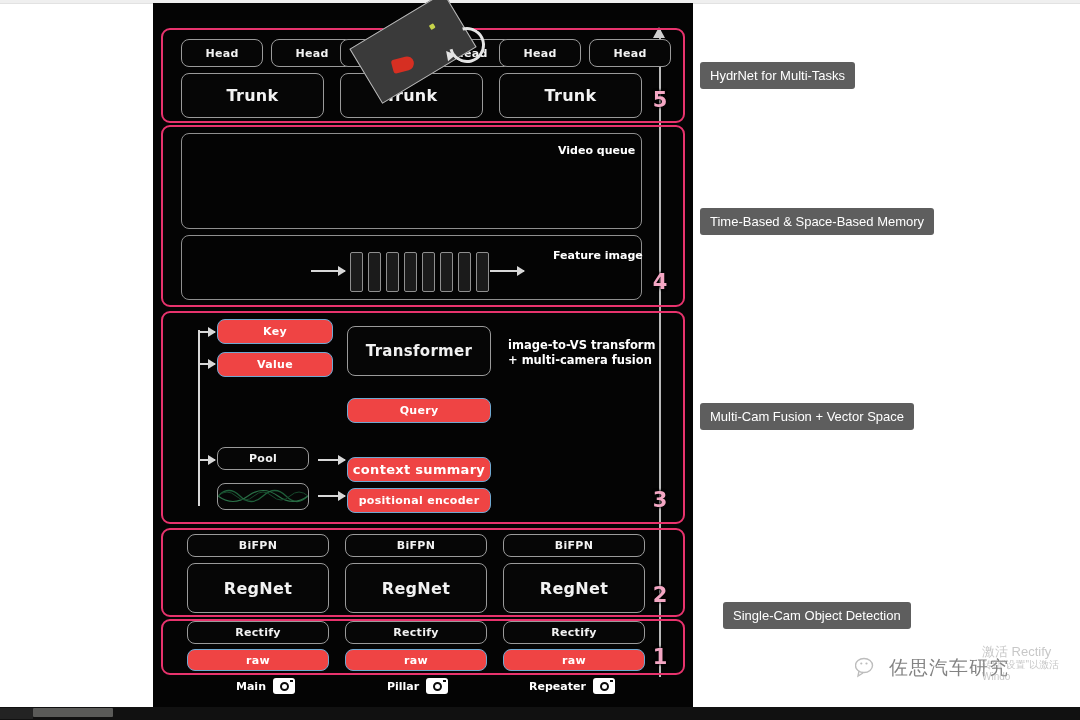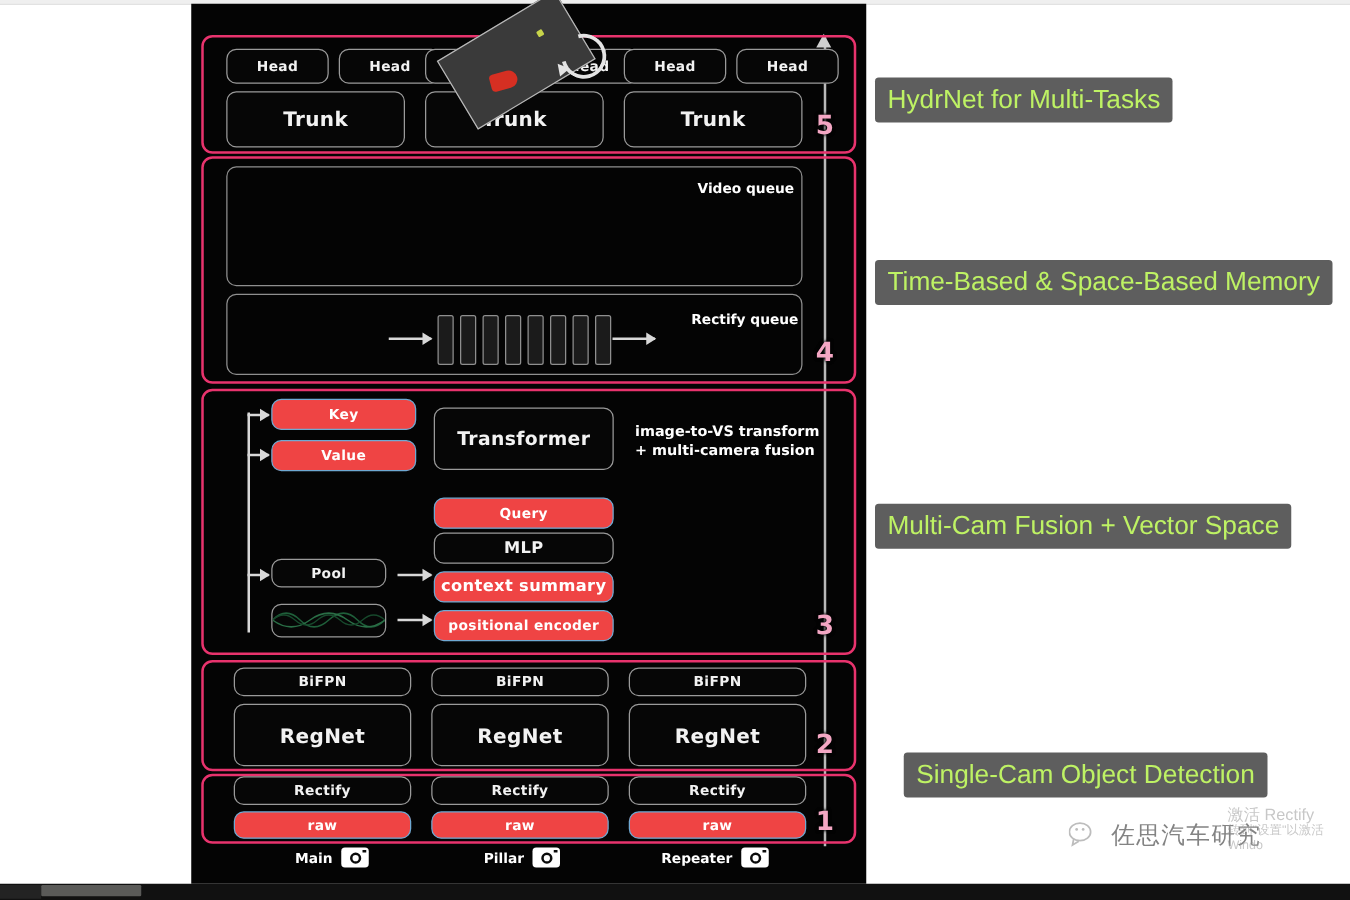--- a/index.html
+++ b/index.html
@@ -64,22 +64,22 @@
 
   
   .camrow{position:absolute;color:#ffffff;font-size:11px;font-weight:700;font-family:"DejaVu Sans",sans-serif;
      display:flex;align-items:center;gap:7px;}
   .cam{width:22px;height:16px;background:#ffffff;border-radius:3px;position:relative;}
   .cam::before{content:"";position:absolute;left:7px;top:3.5px;width:9px;height:9px;border-radius:50%;
      border:2.5px solid #0b0b0b;box-sizing:border-box;}
   .cam::after{content:"";position:absolute;right:2px;top:1.5px;width:3px;height:2px;background:#0b0b0b;}
 
   
-  .callout{position:absolute;background:#5e5e5e;color:#bef264;border-radius:3px;
-     padding:6px 10px;font-size:21px;font-family:"Liberation Sans",sans-serif;white-space:nowrap;}
+  .callout{position:absolute;background:#5e5e5e;color:#ffffff;border-radius:3px;
+     padding:6px 10px;font-size:13px;font-family:"Liberation Sans",sans-serif;white-space:nowrap;}
 
   
   #credit{position:absolute;left:855px;top:655px;display:flex;align-items:center;gap:8px;}
   #credit-logo{width:26px;height:22px;position:relative;}
   #credit-text{color:#6e6e6e;font-size:19px;font-family:"DejaVu Sans",sans-serif;letter-spacing:1px;opacity:.85;}
 
   
   #wm{position:absolute;left:982px;top:644px;color:#9a9a9a;opacity:.55;text-align:left;
       font-family:"Liberation Sans",sans-serif;pointer-events:none;}
   #wm .wm1{font-size:13px;line-height:15px;}
@@ -123,21 +123,21 @@
   <div class="blk plain" style="left:28px; top:130px; width:461px; height:96px; border:1px solid #8f8f8f;"></div>
   <div class="lbl-corner" style="left:405px; top:141px;">Video queue</div>
   <div id="vq-card">
     <div id="vq-car"></div>
     <div id="vq-dot"></div>
   </div>
   <div id="vq-rot"></div>
   <div id="vq-rot-head"></div>
 
   <div class="blk plain" style="left:28px; top:232px; width:461px; height:65px; border:1px solid #8f8f8f;"></div>
-  <div class="lbl-corner" style="left:400px; top:246px;">Rectify queue</div>
+  <div class="lbl-corner" style="left:400px; top:246px;">Feature image</div>
   <div class="arw" style="left:158px; top:267px; width:34px;"></div>
   <div id="ticks"></div>
   <div class="arw" style="left:337px; top:267px; width:34px;"></div>
 
   <div class="stage" id="stage3"></div>
 
   <div class="vline" style="left:45px; top:327px; height:176px;"></div>
   <div class="arw" style="left:45px; top:328px; width:17px;"></div>
   <div class="arw" style="left:45px; top:360px; width:17px;"></div>
   <div class="arw" style="left:45px; top:456px; width:17px;"></div>
@@ -152,21 +152,20 @@
       <path d="M0 12 Q15 23 30 12 T60 12 T90 12" fill="none" stroke="#2a6e46" stroke-width="1.2"></path>
       <path d="M0 12 Q9 4 18 12 T36 12 T54 12 T72 12 T90 12" fill="none" stroke="#17492c" stroke-width="1"></path>
     </svg>
   </div>
 
   <div class="arw" style="left:165px; top:456px; width:27px;"></div>
   <div class="arw" style="left:165px; top:492px; width:27px;"></div>
 
   <div class="blk" style="left:194px; top:323px; width:144px; height:50px; font-size:15px;">Transformer</div>
   <div class="blk blue" style="left:194px; top:395px; width:144px; height:25px; font-size:11px;">Query</div>
-  <div class="blk" style="left:194px; top:423px; width:144px; height:25px; font-size:13px;">MLP</div>
   <div class="blk blue" style="left:194px; top:454px; width:144px; height:25px; font-size:13px;">context summary</div>
   <div class="blk blue" style="left:194px; top:485px; width:144px; height:25px; font-size:11px;">positional encoder</div>
 
   <div style="position:absolute;left:355px;top:335px;color:#ffffff;font-size:11.5px;line-height:15px;font-family:'DejaVu Sans',sans-serif;font-weight:600;">
     <div>image-to-VS transform</div>
     <div>+ multi-camera fusion</div>
   </div>
 
   <div class="stage" id="stage2"></div>
 

